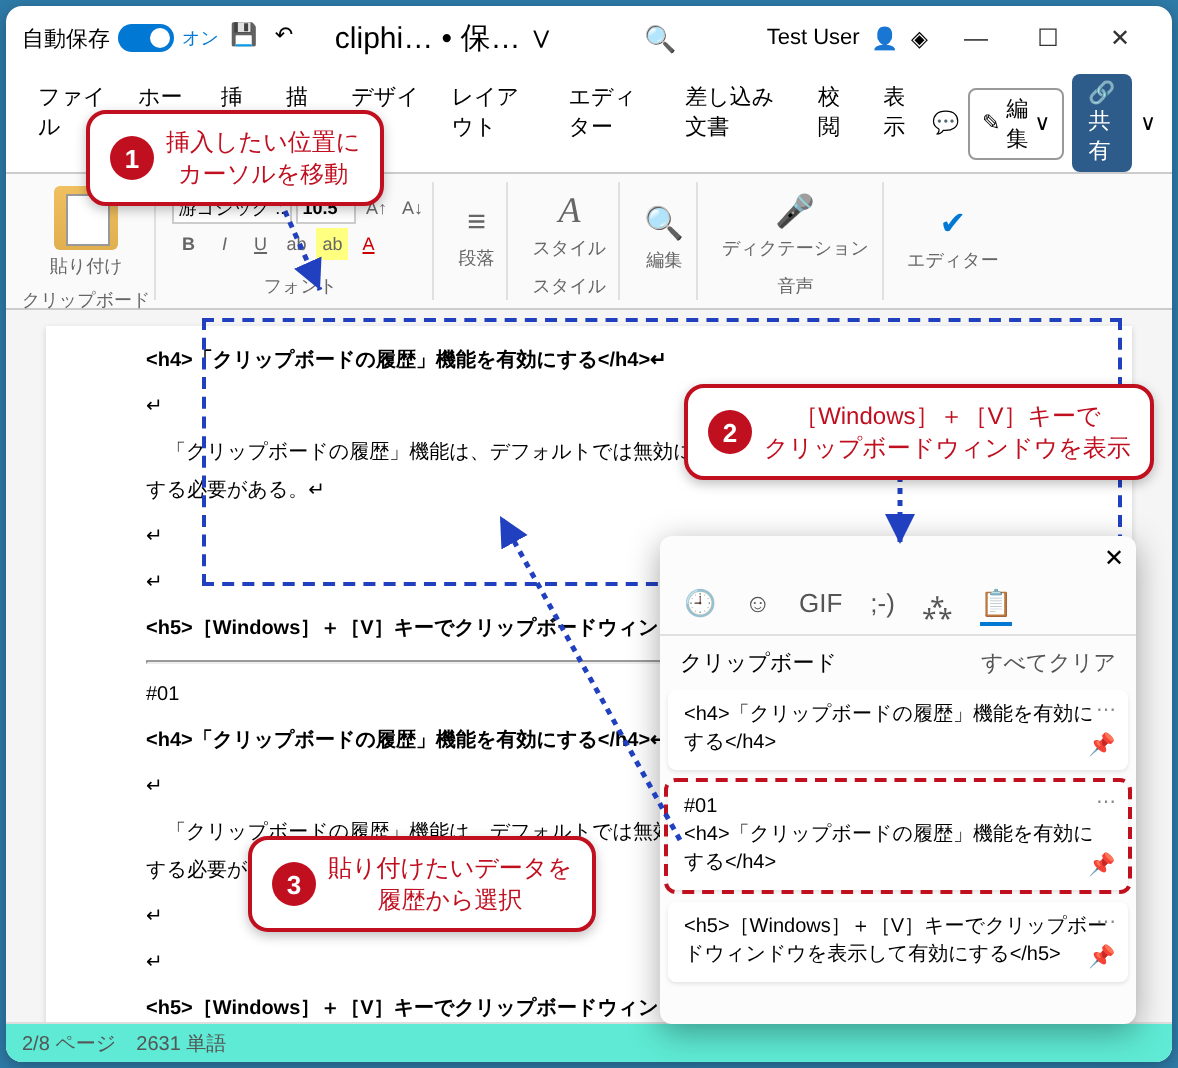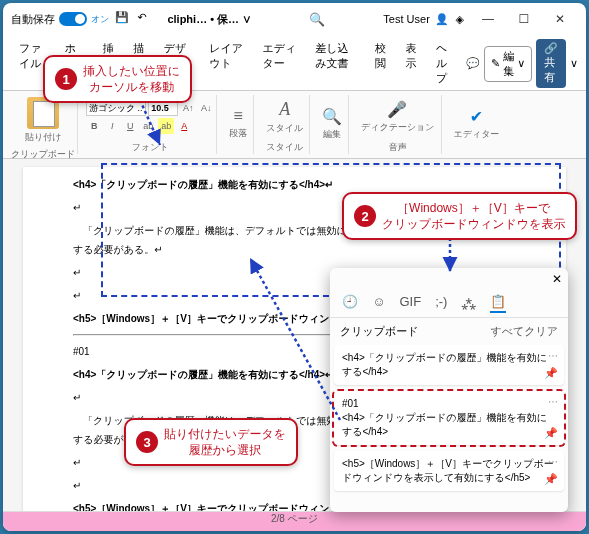--- a/index.html
+++ b/index.html
@@ -3,21 +3,21 @@
 <meta charset="utf-8">
 <style>
 * { margin: 0; padding: 0; box-sizing: border-box; font-family: "Yu Gothic UI", "Meiryo", sans-serif; }
 body { background: #2e7ba8; width: 589px; height: 534px; overflow: hidden; position: relative; }
 .window { position: absolute; top: 3px; left: 3px; width: 583px; height: 528px; background: #fff; border-radius: 8px; box-shadow: 0 2px 8px rgba(0,0,0,0.3); overflow: hidden; }
 .titlebar { height: 32px; display: flex; align-items: center; padding: 0 8px; font-size: 11px; gap: 6px; }
 .autosave { display: flex; align-items: center; gap: 4px; }
 .toggle { width: 28px; height: 14px; background: #0078d4; border-radius: 7px; position: relative; }
 .toggle::after { content: ""; position: absolute; right: 2px; top: 2px; width: 10px; height: 10px; background: #fff; border-radius: 50%; }
 .titlebar .icon-btn { width: 16px; height: 16px; }
-.doc-title { flex: 0 0 auto; margin-left: 8px; font-size: 11px; font-weight: bold; }
+.doc-title { flex: 0 0 auto; margin-left: 8px; font-size: 15px; }
 .titlebar .spacer { flex: 1; }
 .user { font-size: 11px; }
 .window-controls { display: flex; gap: 0; }
 .window-controls .wc { width: 36px; height: 28px; display: flex; align-items: center; justify-content: center; font-size: 12px; color: #333; }
 .tabs { display: flex; gap: 0; padding: 2px 8px 0 8px; font-size: 11px; border-bottom: 1px solid #ccc; }
 .tab { padding: 4px 8px; cursor: pointer; }
 .tabs-right { margin-left: auto; display: flex; gap: 4px; align-items: center; }
 .edit-btn { border: 1px solid #999; border-radius: 4px; padding: 2px 6px; font-size: 11px; display: flex; align-items: center; gap: 3px; }
 .share-btn { background: #2e5c8a; color: #fff; border-radius: 4px; padding: 3px 8px; font-size: 11px; }
 .ribbon { display: flex; padding: 4px 6px; gap: 6px; border-bottom: 1px solid #ccc; background: #fafafa; height: 68px; }
@@ -31,21 +31,21 @@
 .font-row { display: flex; gap: 2px; align-items: center; }
 .font-row input { width: 60px; font-size: 9px; height: 16px; border: 1px solid #ccc; padding: 0 2px; }
 .font-row .size { width: 30px; font-weight: bold; }
 .small-btn { width: 16px; height: 16px; font-size: 9px; display: flex; align-items: center; justify-content: center; border: 1px solid transparent; }
 .big-btn { display: flex; flex-direction: column; align-items: center; gap: 2px; font-size: 9px; padding: 2px 4px; }
 .document { position: relative; background: #f5f5f5; padding: 8px 20px; height: 370px; overflow: hidden; }
 .page { background: #fff; padding: 8px 50px; min-height: 200px; font-size: 10px; line-height: 1.9; box-shadow: 0 1px 3px rgba(0,0,0,0.15); }
 .page p { margin-bottom: 4px; }
 .dashed-box { border: 2px dashed #2040c0; position: absolute; pointer-events: none; }
 .db1 { top: 4px; left: 98px; width: 460px; height: 134px; }
-.statusbar { position: absolute; bottom: 0; left: 0; right: 0; height: 20px; background: #f9a8d4; border-top: 1px solid #ddd; display: flex; align-items: center; padding: 0 8px; font-size: 10px; color: #555; gap: 10px; flex-direction: column; }
+.statusbar { position: absolute; bottom: 0; left: 0; right: 0; height: 20px; background: #5eead4; border-top: 1px solid #ddd; display: flex; align-items: center; padding: 0 8px; font-size: 10px; color: #555; gap: 10px; }
 
 .callout { position: absolute; background: #fff; border: 2.5px solid #c01020; border-radius: 10px; padding: 6px 10px; font-size: 12px; color: #c01020; display: flex; align-items: center; gap: 6px; box-shadow: 0 2px 6px rgba(0,0,0,0.25); z-index: 50; }
 .callout .badge { width: 22px; height: 22px; background: #c01020; color: #fff; border-radius: 50%; display: flex; align-items: center; justify-content: center; font-weight: bold; font-size: 13px; flex-shrink: 0; }
 .callout .ct { line-height: 1.35; text-align: center; font-weight: 500; }
 .c1 { top: 55px; left: 43px; }
 .c2 { top: 192px; left: 342px; }
 .c3 { top: 418px; left: 124px; }
 
 .clipboard-popup { position: absolute; top: 268px; left: 330px; width: 238px; height: 244px; background: #fcfcfc; border-radius: 6px; box-shadow: 0 4px 16px rgba(0,0,0,0.35); z-index: 40; display: flex; flex-direction: column; font-size: 10.5px; }
 .cp-top { display: flex; justify-content: space-between; padding: 4px 6px; }
@@ -91,21 +91,20 @@
     <div class="tab">ファイル</div>
     <div class="tab">ホーム</div>
     <div class="tab">挿入</div>
     <div class="tab">描画</div>
     <div class="tab">デザイン</div>
     <div class="tab">レイアウト</div>
     <div class="tab">エディター</div>
     <div class="tab">差し込み文書</div>
     <div class="tab">校閲</div>
     <div class="tab">表示</div>
-    <div class="tab">ヘルプ</div>
     <div class="tabs-right">
       <span>💬</span>
       <div class="edit-btn">✎ <span>編集</span> ∨</div>
       <div class="share-btn">🔗 <span>共有</span></div>
       <span>∨</span>
     </div>
   </div>
 
   <div class="ribbon">
     <div class="ribbon-group">

